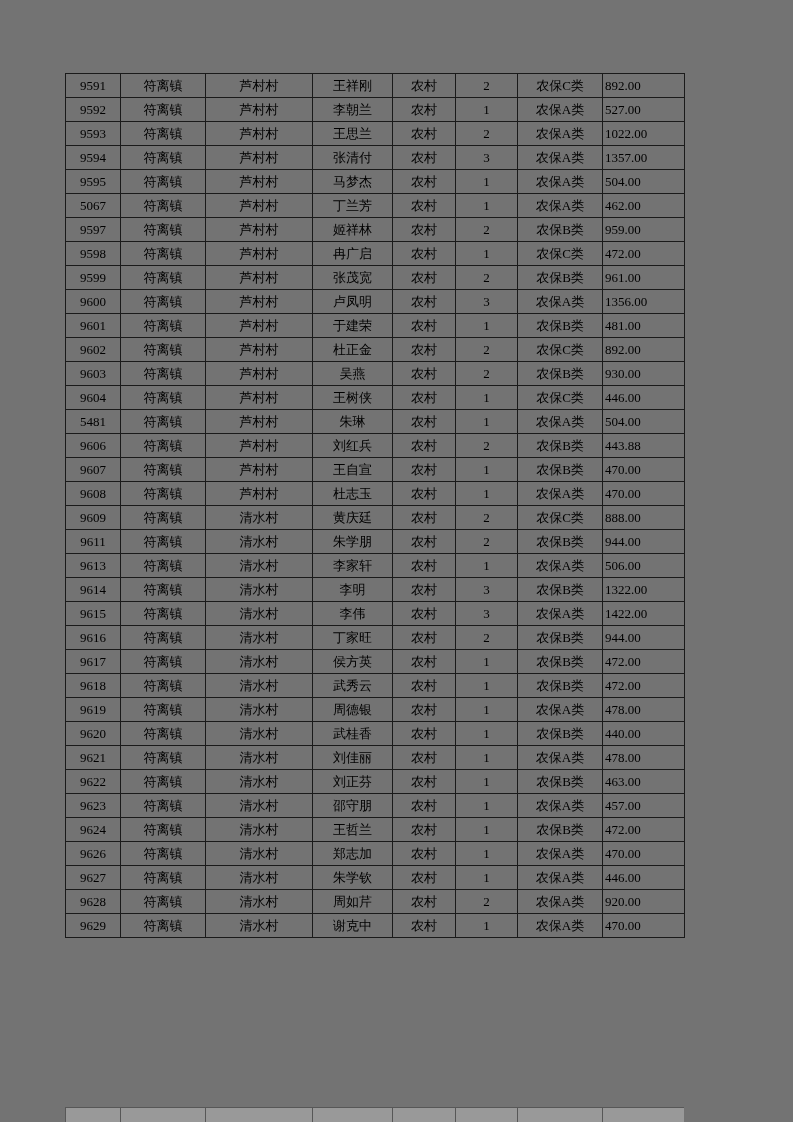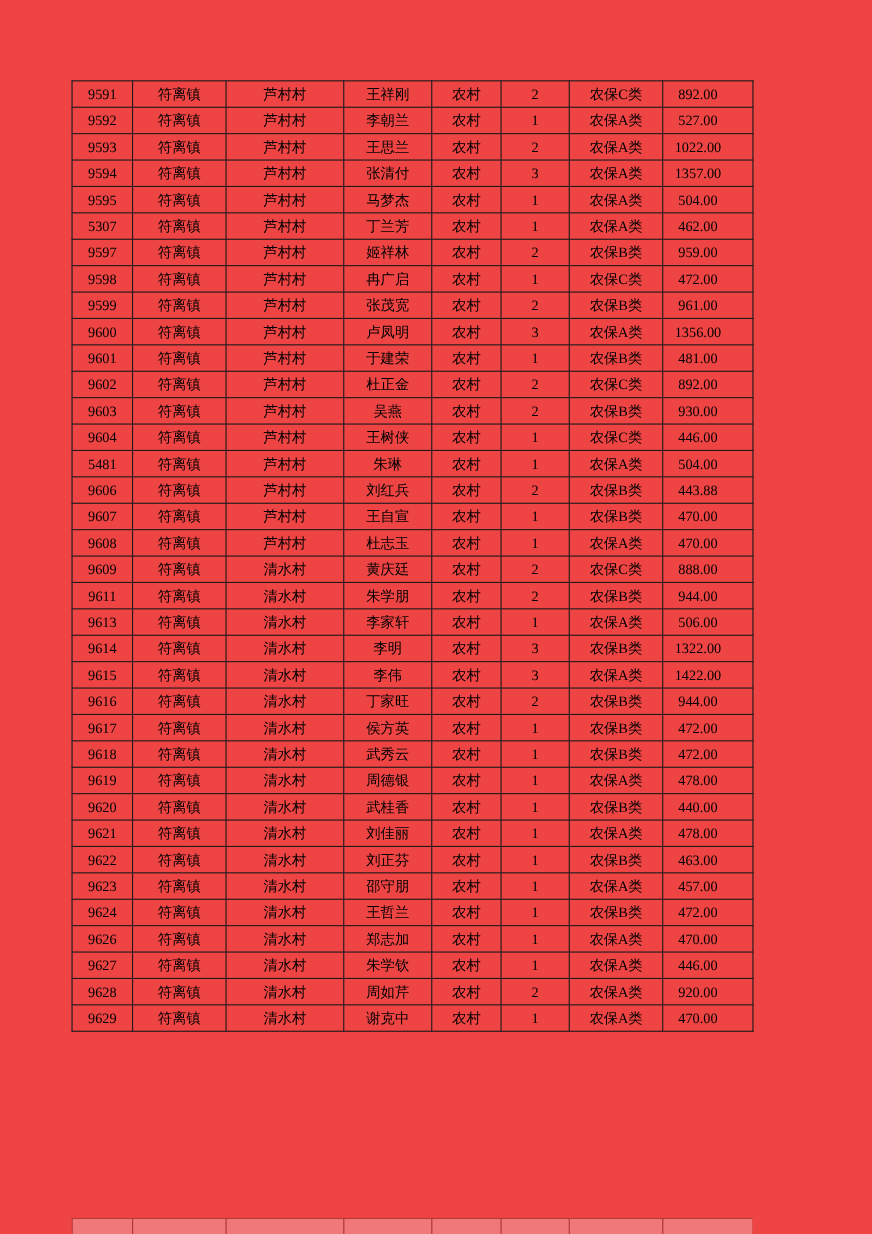--- a/index.html
+++ b/index.html
@@ -4,21 +4,21 @@
 <style>
   html, body {
     margin: 0;
     padding: 0;
     background: #ffffff;
   }
   .page {
     position: relative;
     width: 793px;
     height: 1122px;
-    background: #ef4444;
+    background: #737373;
     overflow: hidden;
     font-family: "Liberation Serif", "DejaVu Serif", serif;
     color: #000000;
   }
   table.records {
     position: absolute;
     left: 65px;
     top: 73px;
     border-collapse: collapse;
     table-layout: fixed;
@@ -28,21 +28,21 @@
     border: 1px solid #1a1a1a;
     height: 23px;
     padding: 0 2px;
     font-size: 13px;
     text-align: center;
     vertical-align: middle;
     white-space: nowrap;
     overflow: hidden;
   }
   table.records td.col-amount {
-    text-align: center;
+    text-align: left;
     padding-right: 20px;
   }
   table.records td.col-count {
     text-align: center;
   }
   
   .partial-row-wrap {
     position: absolute;
     left: 65px;
     top: 1107px;
@@ -123,21 +123,21 @@
           <td class="col-id">9595</td>
           <td class="col-town">符离镇</td>
           <td class="col-village">芦村村</td>
           <td class="col-name">马梦杰</td>
           <td class="col-type">农村</td>
           <td class="col-count">1</td>
           <td class="col-category">农保A类</td>
           <td class="col-amount">504.00</td>
         </tr>
         <tr>
-          <td class="col-id">5307</td>
+          <td class="col-id">5067</td>
           <td class="col-town">符离镇</td>
           <td class="col-village">芦村村</td>
           <td class="col-name">丁兰芳</td>
           <td class="col-type">农村</td>
           <td class="col-count">1</td>
           <td class="col-category">农保A类</td>
           <td class="col-amount">462.00</td>
         </tr>
         <tr>
           <td class="col-id">9597</td>

